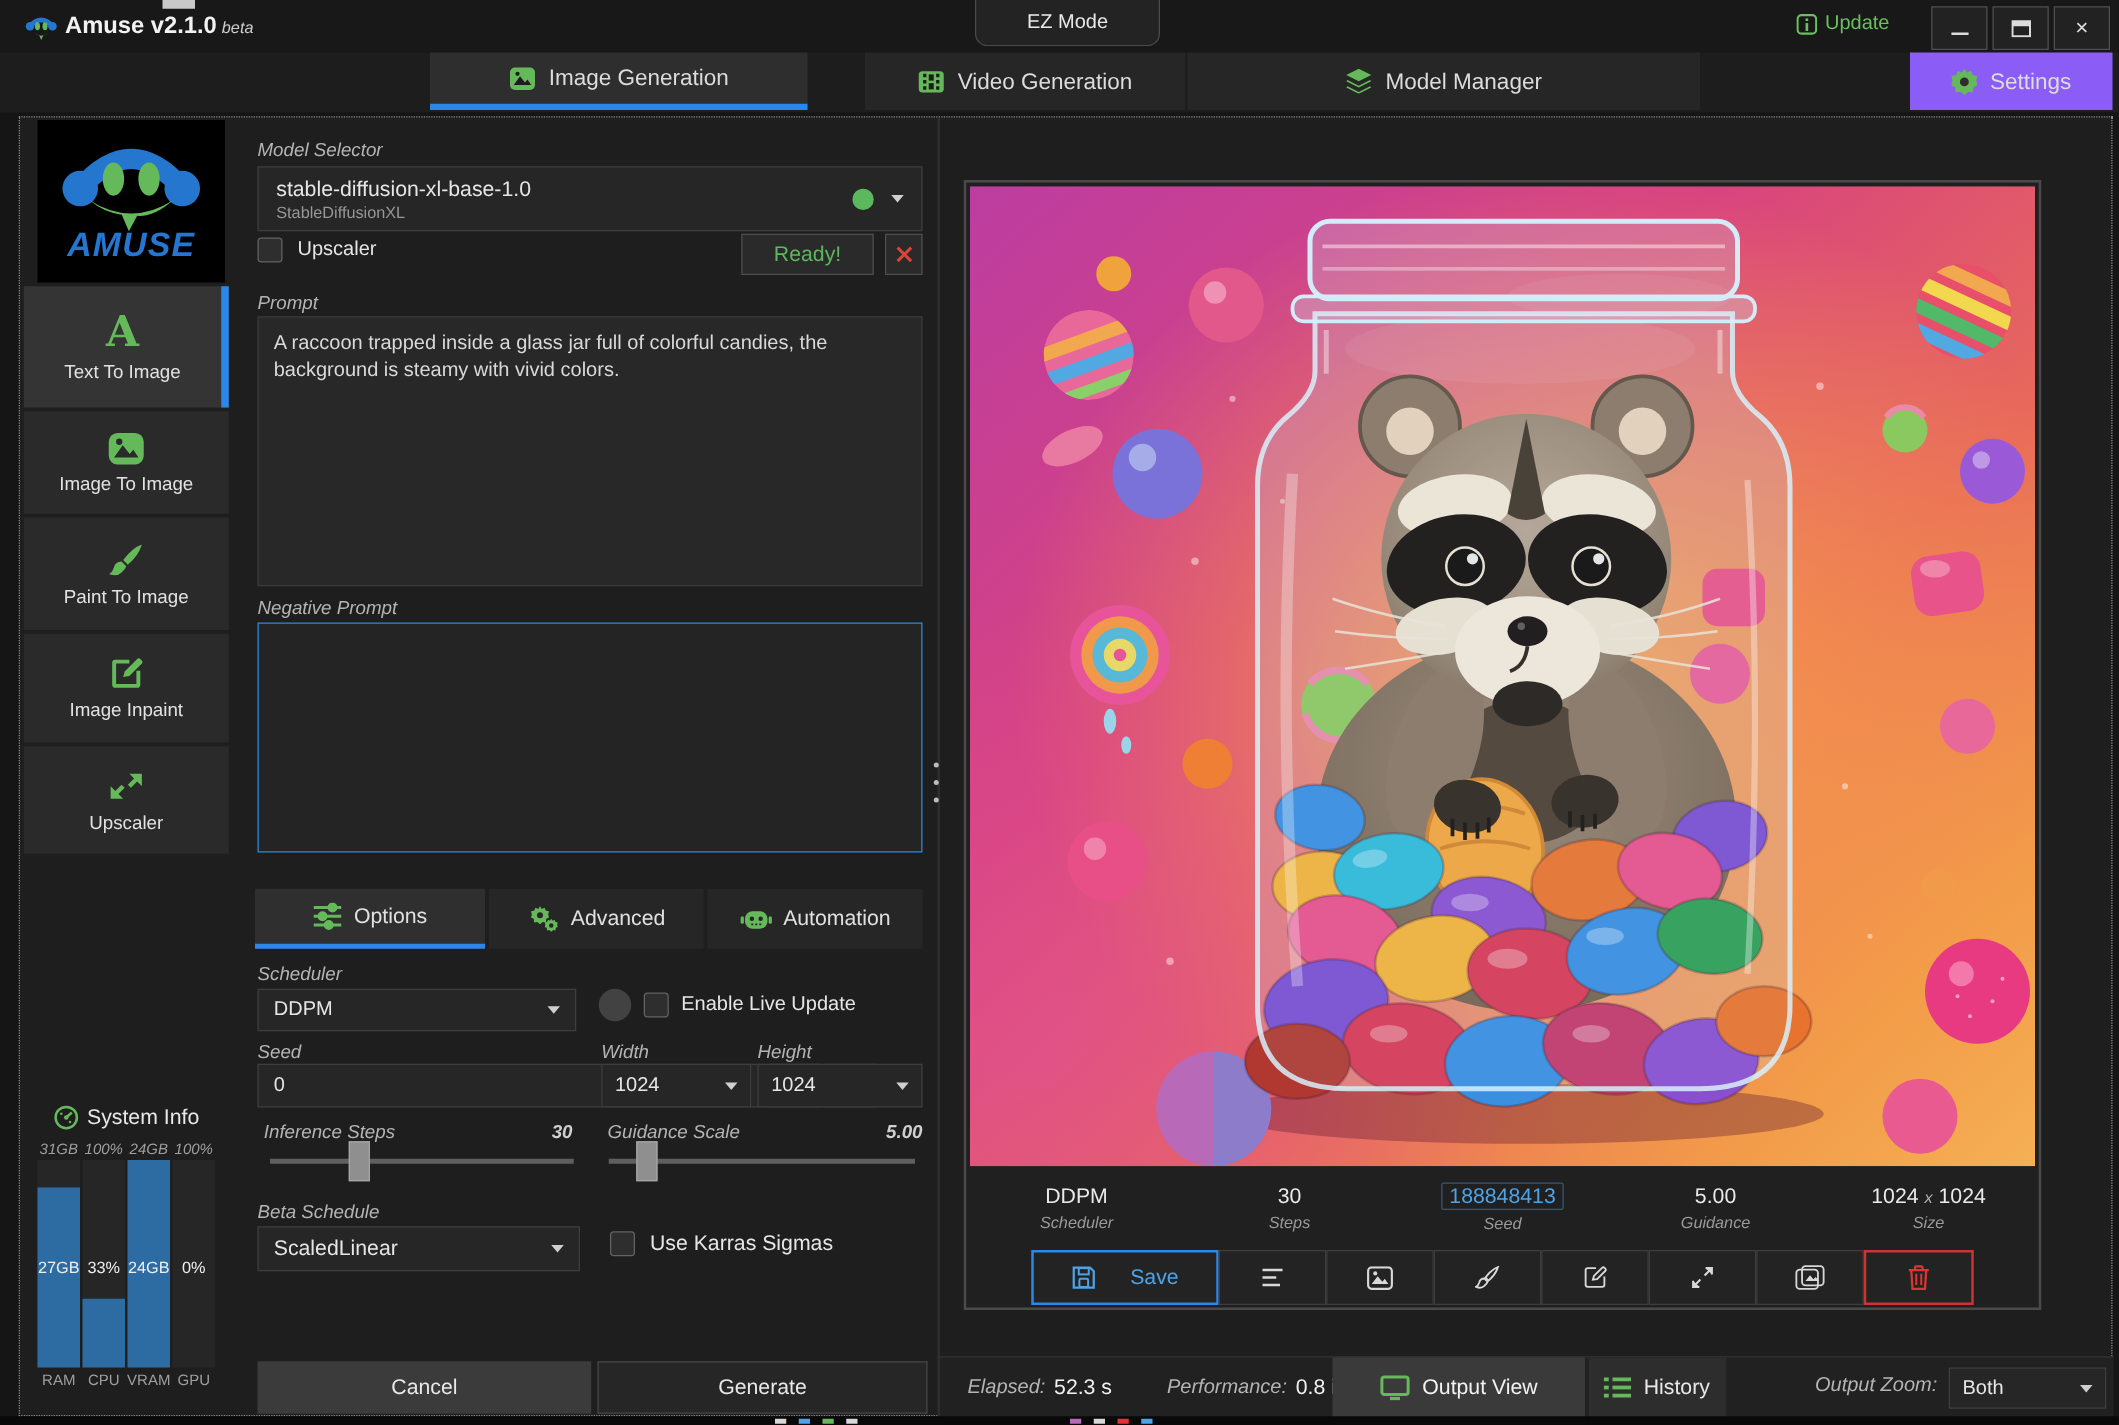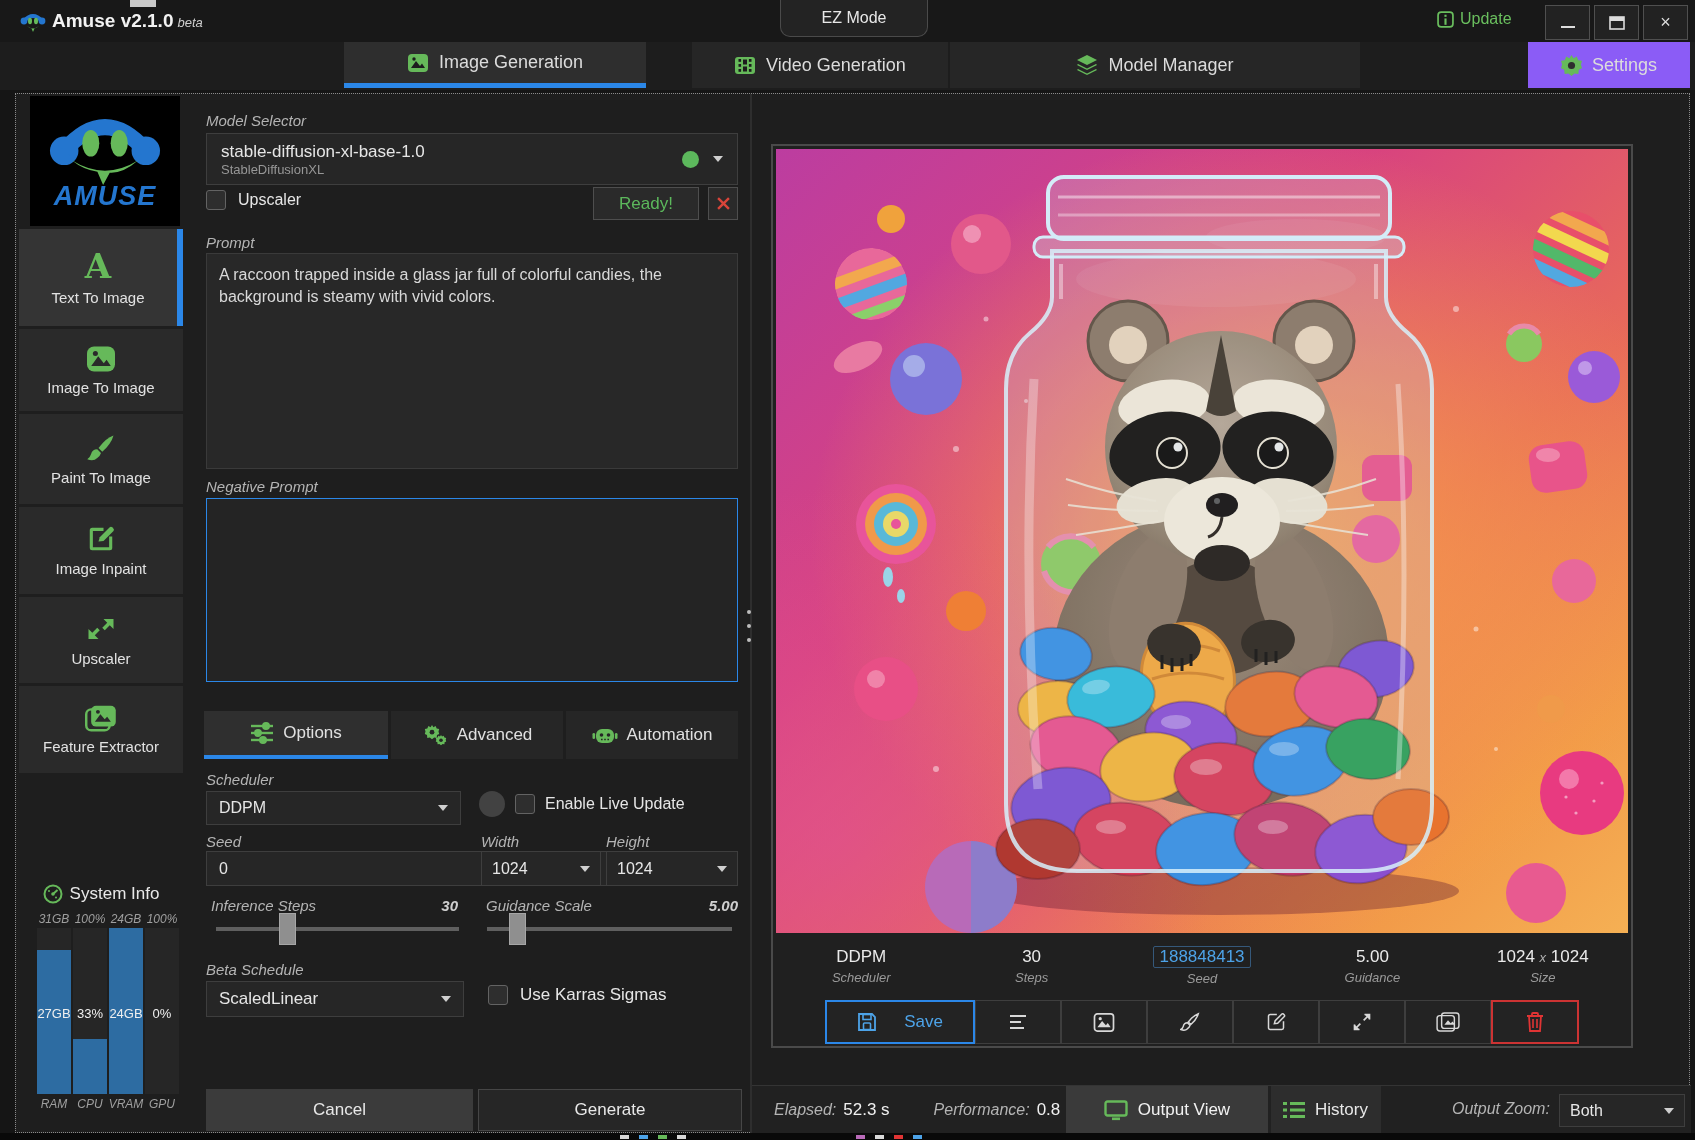--- a/index.html
+++ b/index.html
@@ -24,27 +24,27 @@
   #content{position:absolute;left:15px;top:93px;width:1675px;height:1040px;border:1px dotted #8a8a8a;background:#1e1e1e}
   
   #sidebar{position:absolute;left:0;top:0;width:170px;height:1040px}
   #logo{position:absolute;left:14px;top:2px;width:150px;height:130px;background:#000000;display:flex;flex-direction:column;align-items:center;justify-content:center}
   #logotext{font-size:27px;font-weight:bold;font-style:italic;color:#2476cf;letter-spacing:1px;margin-top:-4px}
   .side-item{position:absolute;left:3px;width:164px;background:#2a2a2a;display:flex;flex-direction:column;align-items:center;justify-content:center;gap:6px;font-size:15px;color:#e2e2e2}
   .side-item.active{background:#343434;border-right:6px solid #2b87e8}
   
   #sysinfo{position:absolute;left:0;top:790px;width:170px;height:248px}
   #sysinfo-title{display:flex;align-items:center;justify-content:center;gap:7px;font-size:17px;color:#e8e8e8}
-  .gauges{position:absolute;left:6px;top:28px;width:158px;height:218px;display:flex;justify-content:flex-end}
+  .gauges{position:absolute;left:6px;top:28px;width:158px;height:218px;display:flex;justify-content:center}
   .gauge{width:36px;display:flex;flex-direction:column;align-items:center;font-size:12px}
   .gmax{font-style:italic;color:#9f9f9f;height:14px}
   .gtrack{position:relative;width:34px;height:166px;background:#262626;margin-top:2px}
   .gfill{position:absolute;bottom:0;left:0;width:100%;background:#2d6ca2}
   .gval{position:absolute;left:0;top:78px;width:100%;text-align:center;color:#efefef;font-size:13px;z-index:2}
-  .gname{font-style:italic;color:#9f9f9f;margin-top:3px;font-size:12px}
+  .gname{color:#9f9f9f;margin-top:3px;font-size:12px}
   
   .lp-label{position:absolute;font-style:italic;color:#b4b4b4;font-size:15px}
   .dd{background:#262626;border:1px solid #3e3e3e;display:flex;align-items:center;color:#e6e6e6}
   .chev{width:0;height:0;border-left:5px solid transparent;border-right:5px solid transparent;border-top:6px solid #cfcfcf}
   .cb{width:20px;height:20px;background:#2e2e2e;border:1px solid #636363;border-radius:3px}
   .txtbox{position:absolute;background:#282828;border:1px solid #3a3a3a;color:#d9d9d9;font-size:16px;padding:10px 12px;font-family:"Liberation Sans",sans-serif;resize:none;line-height:1.35}
   .opt-tab{position:absolute;top:617px;height:48px;background:#262626;display:flex;align-items:center;justify-content:center;gap:9px;font-size:17px;color:#e0e0e0}
   .opt-tab.active{background:#2f2f2f;border-bottom:4px solid #2b87e8}
   .slider{position:absolute;height:34px}
   .strack{position:absolute;left:0;right:0;top:15px;height:4px;background:#5f5f5f}
@@ -195,29 +195,20 @@
           <path d="M10,14 L11,10.5 L19,2.5 Q20,1.5 21.5,3 Q23,4.5 22,5.5 L14,13.5 Z" fill="#66b95a"></path>
         </svg>
       <span>Image Inpaint</span>
     </div>
     <div class="side-item" style="top:503px;height:86px">
       <svg width="30" height="30" viewBox="0 0 24 24">
           <path d="M14,4 L22,4 L22,12 L19,9 L15,13 L13,11 L17,7 Z" fill="#66b95a"></path>
           <path d="M10,20 L2,20 L2,12 L5,15 L9,11 L11,13 L7,17 Z" fill="#66b95a"></path>
         </svg>
       <span>Upscaler</span>
-    </div>
-    <div class="side-item" style="top:592px;height:87px">
-      <svg width="32" height="28" viewBox="0 0 26 22">
-          <rect x="1" y="4" width="19" height="17" rx="4" fill="none" stroke="#66b95a" stroke-width="2"></rect>
-          <rect x="5" y="1" width="20" height="17" rx="4" fill="#66b95a"></rect>
-          <path d="M8,14 L12.5,8 L16,12 L18,10 L21,14 Z" fill="#2a2a2a"></path>
-          <circle cx="10.5" cy="6" r="1.6" fill="#2a2a2a"></circle>
-        </svg>
-      <span>Feature Extractor</span>
     </div>
 
     <div id="sysinfo">
       <div id="sysinfo-title">
         <svg width="20" height="20" viewBox="0 0 20 20">
             <circle cx="10" cy="10" r="8.5" fill="none" stroke="#66b95a" stroke-width="2"></circle>
             <circle cx="10" cy="10" r="1.8" fill="#66b95a"></circle>
             <path d="M10,10 L14.5,6" stroke="#66b95a" stroke-width="2"></path>
             <circle cx="6" cy="7" r="1" fill="#66b95a"></circle>
             <circle cx="13" cy="13.5" r="1" fill="#66b95a"></circle>

